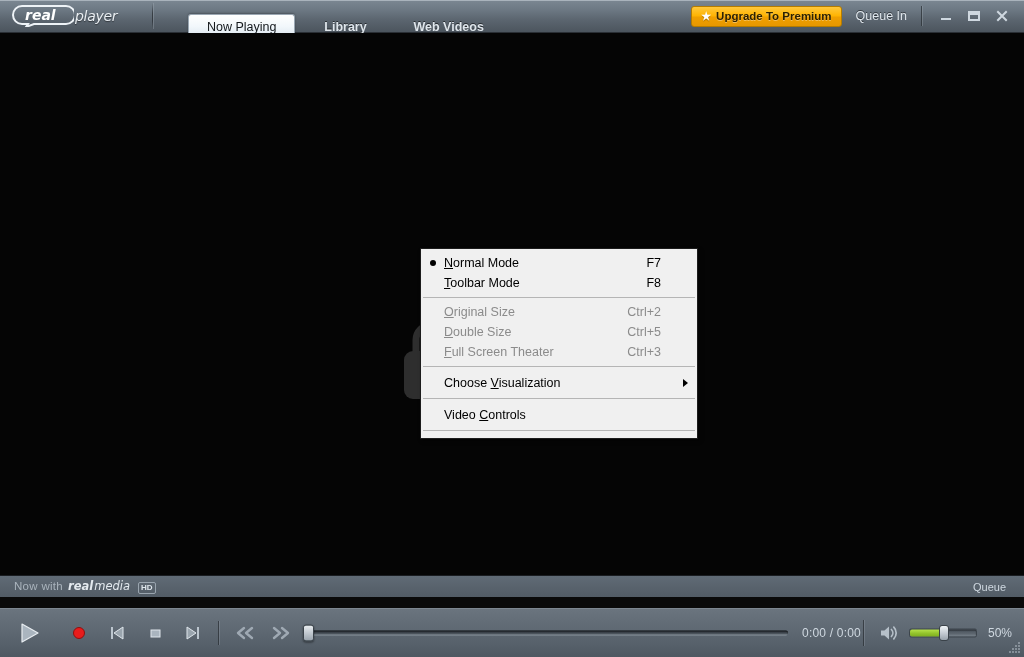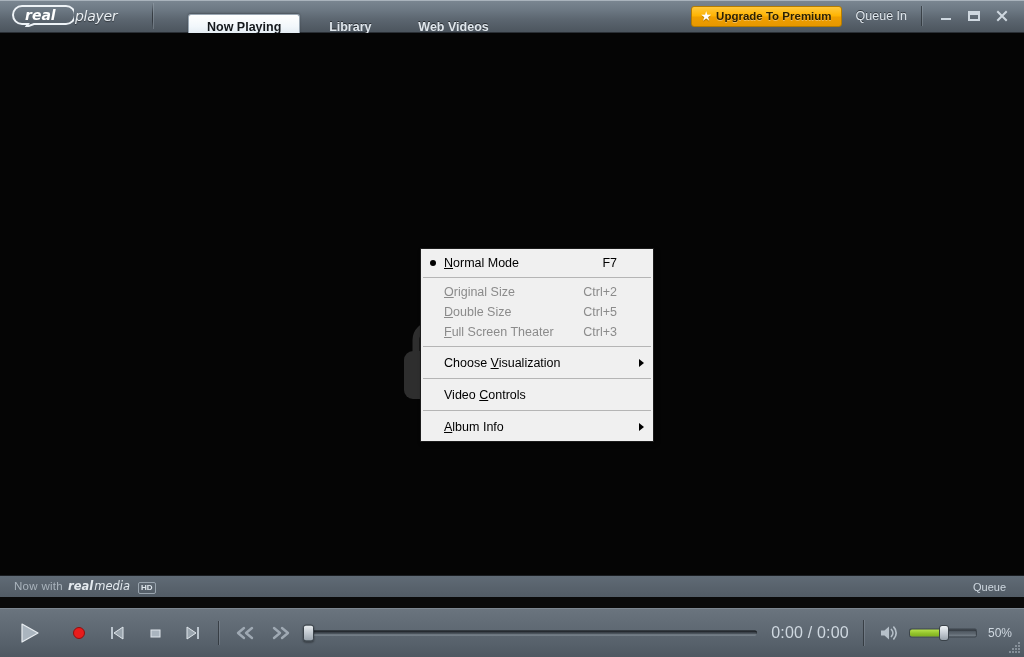--- a/index.html
+++ b/index.html
@@ -56,21 +56,21 @@
   .tab {
     height: 26px; min-width: 100px; padding: 0 18px;
     display: flex; align-items: center; justify-content: center;
     font-size: 12.5px; color: #dfe6ec; font-weight: bold;
     text-shadow: 0 -1px 0 rgba(0,0,0,.55);
     border-radius: 3px 3px 0 0;
     position: relative; top: 7px;
   }
   .tab.active {
     background: linear-gradient(180deg, #ffffff 0%, #f2f7fb 45%, #d6e2ec 100%);
-    color: #14181c; font-weight: bold;
+    color: #14181c; font-weight: normal;
     text-shadow: none;
     border: 1px solid #9aa7b3;
     border-bottom: none;
     box-shadow: 0 -1px 2px rgba(0,0,0,.25);
   }
 
   
   .title-right {
     margin-left: auto; display: flex; align-items: center; height: 33px;
     padding-right: 8px;
@@ -125,21 +125,21 @@
   }
   .wm-url {
     position: absolute; left: 82px; top: 56px;
     font-family: "Liberation Sans", sans-serif;
     font-size: 27px; color: #9a9a9a; letter-spacing: .5px;
   }
 
   
   .ctxmenu {
     position: absolute; left: 420px; top: 215px;
-    width: 234px;
+    width: 278px;
     background: #f0f0f0;
     border: 1px solid #1c1c1c;
     box-shadow: 2px 2px 4px rgba(0,0,0,.45);
     padding: 4px 0 3px 0;
     font-size: 12.5px; color: #000;
     z-index: 5;
   }
   .mi {
     position: relative; height: 20px;
     display: flex; align-items: center;
@@ -227,22 +227,22 @@
     box-shadow: inset 0 1px 1px rgba(0,0,0,.6);
   }
   .seek-thumb {
     position: absolute; left: 0px; top: 50%; transform: translateY(-50%);
     width: 11px; height: 17px; border-radius: 3px;
     background: linear-gradient(180deg, #e8ecef 0%, #c3cad1 48%, #9aa4ad 100%);
     border: 1px solid #3a4249;
     box-shadow: 0 1px 2px rgba(0,0,0,.5);
   }
   .time-label {
-    font-size: 16px; color: #cfd8e0; white-space: nowrap;
-    margin-right: 12px; letter-spacing: .2px;
+    font-size: 12px; color: #cfd8e0; white-space: nowrap;
+    letter-spacing: .2px;
   }
   .vol-sep {
     width: 1px; height: 26px; margin: 0 14px 0 2px;
     background: rgba(35,40,45,.65);
     box-shadow: 1px 0 0 rgba(170,180,190,.25);
   }
   .vol-wrap { display: flex; align-items: center; gap: 9px; }
   .vol-slider {
     position: relative; width: 68px; height: 17px;
     display: flex; align-items: center;
@@ -339,20 +339,24 @@
       <div class="wm-cn">安下载</div>
       <div class="wm-url">anxz.com</div>
     </div>
 
     <div class="ctxmenu" id="ctxmenu">
         <div class="mi">
           <span class="bullet"></span>
           <span class="lbl"><u>N</u>ormal Mode</span>
           <span class="accel">F7</span>
         </div>
+        <div class="mi">
+          <span class="lbl"><u>T</u>oolbar Mode</span>
+          <span class="accel">F8</span>
+        </div>
         <div class="msep"></div>
         <div class="mi disabled">
           <span class="lbl"><u>O</u>riginal Size</span>
           <span class="accel">Ctrl+2</span>
         </div>
         <div class="mi disabled">
           <span class="lbl"><u>D</u>ouble Size</span>
           <span class="accel">Ctrl+5</span>
         </div>
         <div class="mi disabled">
@@ -362,24 +366,20 @@
         <div class="msep"></div>
         <div class="mi tall">
           <span class="lbl">Choose <u>V</u>isualization</span>
           <span class="arrow"></span>
         </div>
         <div class="msep"></div>
         <div class="mi tall">
           <span class="lbl">Video <u>C</u>ontrols</span>
         </div>
         <div class="msep"></div>
-        <div class="mi tall">
-          <span class="lbl"><u>A</u>lbum Info</span>
-          <span class="arrow"></span>
-        </div>
       </div>
   </div>
 
   <div class="promo-bar">
     <div class="promo-left">
       <span class="promo-now">Now with</span>
       <span class="promo-real">real</span>
       <span class="promo-media">media</span>
       <span class="hd-badge">HD</span>
     </div>

